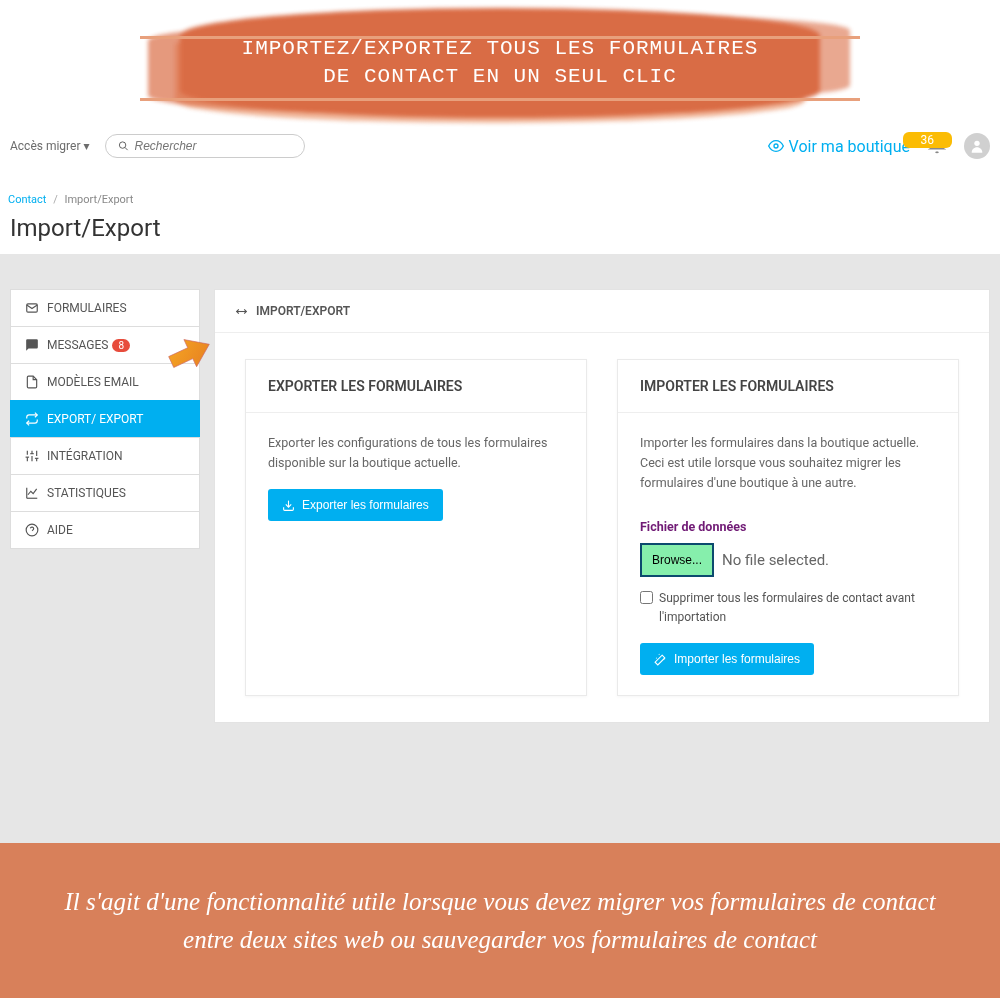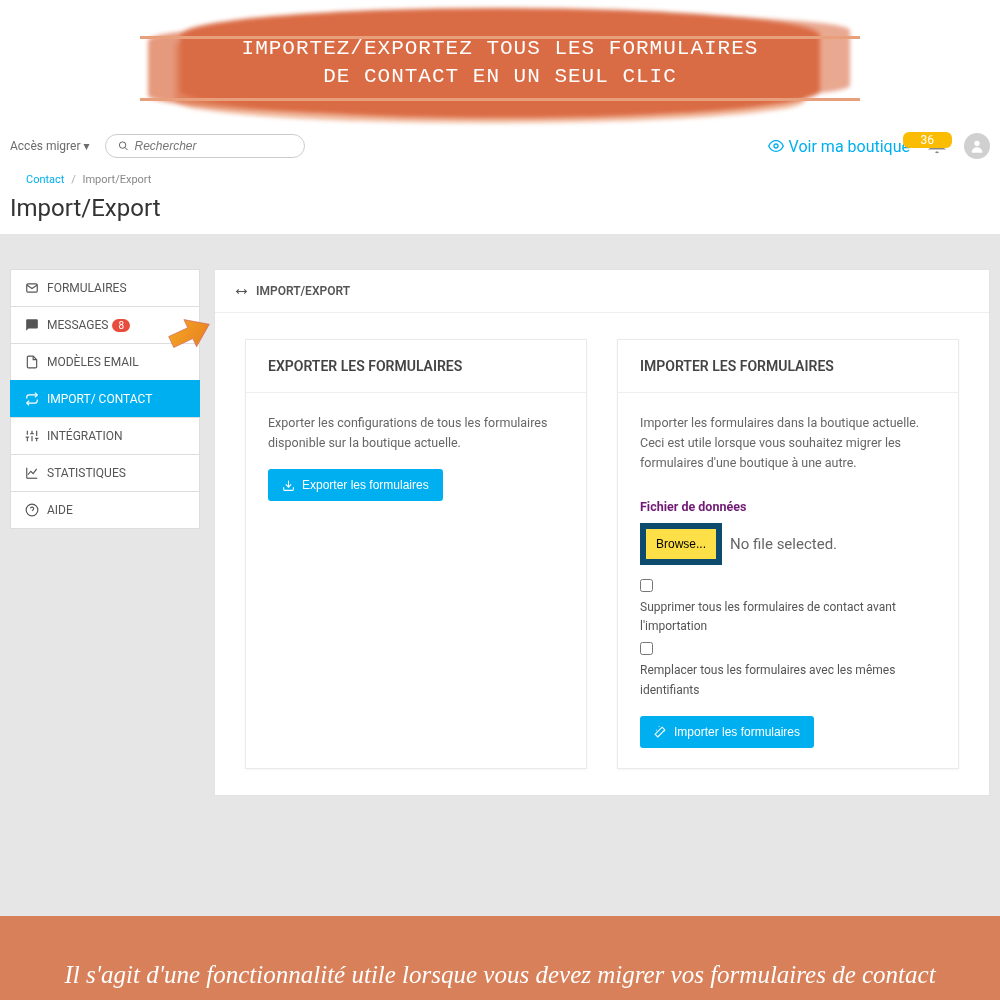--- a/index.html
+++ b/index.html
@@ -14,21 +14,21 @@
 .quick-access { font-size: 12px; color: #6c6c6c; margin-right: 15px; cursor: pointer; }
 .search-wrap { display: flex; align-items: center; border: 1px solid #ccc; border-radius: 16px; padding: 4px 12px; width: 200px; }
 .search-wrap input { border: none; outline: none; font-size: 12px; flex: 1; font-style: italic; color: #888; }
 .search-icon { width: 14px; height: 14px; margin-right: 6px; }
 .spacer { flex: 1; }
 .view-shop { display: flex; align-items: center; font-size: 16px; color: #00aff0; margin-right: 18px; cursor: pointer; }
 .eye-icon { width: 16px; height: 16px; margin-right: 5px; }
 .bell-wrap { position: relative; margin-right: 18px; cursor: pointer; }
 .bell-badge { position: absolute; top: -4px; right: -6px; background: #fbbc04; color: #fff; font-size: 12px; padding: 1px 18px; border-radius: 6px; }
 .avatar { width: 26px; height: 26px; border-radius: 50%; background: #d0d0d0; display: flex; align-items: center; justify-content: center; cursor: pointer; }
-.breadcrumb-area { padding: 4px 26px; }
+.breadcrumb-area { padding: 4px 8px; margin-top: 20px; }
 .breadcrumb { font-size: 11px; color: #00aff0; }
 .breadcrumb .sep { color: #aaa; margin: 0 4px; }
 .breadcrumb .current { color: #888; }
 .page-title { font-size: 24px; font-weight: 400; color: #333; padding: 4px 10px 12px; }
 .help-side { position: absolute; right: 12px; top: 180px; text-align: center; font-size: 11px; color: #6c6c6c; }
 .help-circle { width: 20px; height: 20px; border-radius: 50%; background: #25b9d7; color: #fff; display: flex; align-items: center; justify-content: center; margin: 0 auto 2px; font-weight: bold; }
 .main-area { background: #e6e6e6; padding: 35px 10px 120px; display: flex; gap: 14px; position: relative; }
 .sidebar { width: 190px; flex-shrink: 0; }
 .sidebar-item { background: #fff; border: 1px solid #ddd; padding: 11px 14px; font-size: 12px; color: #555; display: flex; align-items: center; margin-bottom: -1px; cursor: pointer; }
 .sidebar-item.active { background: #00aff0; color: #fff; border-color: #00aff0; }
@@ -39,23 +39,23 @@
 .content-header { padding: 14px 20px; border-bottom: 1px solid #eee; font-size: 12px; color: #555; font-weight: 600; display: flex; align-items: center; }
 .content-header .hicon { width: 13px; height: 13px; margin-right: 8px; }
 .content-body { display: flex; gap: 30px; padding: 26px 30px; }
 .panel { flex: 1; background: #fff; border: 1px solid #eaeaea; box-shadow: 0 1px 3px rgba(0,0,0,0.04); }
 .panel-title { font-size: 14px; font-weight: 600; color: #444; padding: 18px 22px; border-bottom: 1px solid #eee; }
 .panel-body { padding: 20px 22px; font-size: 12.5px; color: #666; line-height: 1.6; }
 .btn { display: inline-flex; align-items: center; background: #00aff0; color: #fff; border: none; padding: 9px 14px; font-size: 12px; border-radius: 3px; margin-top: 16px; cursor: pointer; }
 .btn .bicon { width: 13px; height: 13px; margin-right: 7px; }
 .field-label { font-weight: 700; color: #701a75; margin-top: 24px; display: block; }
 .file-row { margin-top: 6px; display: flex; align-items: center; gap: 8px; }
-.browse-btn { border: 6px solid #0c4a6e; background: #fde047; padding: 8px 10px; font-size: 12px; cursor: pointer; }
+.browse-btn { border: 2px solid #0c4a6e; background: #86efac; padding: 8px 10px; font-size: 12px; cursor: pointer; }
 .file-text { font-size: 15px; color: #666; }
-.check-row { display: flex; align-items: flex-start; gap: 6px; margin-top: 12px; font-size: 12px; color: #555; flex-direction: column; }
+.check-row { display: flex; align-items: flex-start; gap: 6px; margin-top: 12px; font-size: 12px; color: #555; }
 .check-row input { margin-top: 2px; }
 .footer-promo { background: #d8805a; color: #fff; padding: 40px 50px; font-family: Georgia, 'Times New Roman', serif; font-style: italic; font-size: 25px; text-align: center; line-height: 1.5; }
 </style>
 </head>
 <body>
 
 <div class="promo-banner">
   <div class="promo-line top"></div>
   <div class="promo-line bot"></div>
   <div class="promo-bg"></div>
@@ -138,21 +138,21 @@
           </svg></span>
         <span>MODÈLES EMAIL</span>
       </div>
       <div class="sidebar-item active">
         <span class="side-icon"><svg viewBox="0 0 24 24" fill="none" stroke="currentColor" stroke-width="2">
             <polyline points="17 1 21 5 17 9"></polyline>
             <path d="M3 11V9a4 4 0 0 1 4-4h14"></path>
             <polyline points="7 23 3 19 7 15"></polyline>
             <path d="M21 13v2a4 4 0 0 1-4 4H3"></path>
           </svg></span>
-        <span>IMPORT/ CONTACT</span>
+        <span>EXPORT/ EXPORT</span>
       </div>
       <div class="sidebar-item">
         <span class="side-icon"><svg viewBox="0 0 24 24" fill="none" stroke="currentColor" stroke-width="2">
             <line x1="4" y1="21" x2="4" y2="14"></line>
             <line x1="4" y1="10" x2="4" y2="3"></line>
             <line x1="12" y1="21" x2="12" y2="12"></line>
             <line x1="12" y1="8" x2="12" y2="3"></line>
             <line x1="20" y1="21" x2="20" y2="16"></line>
             <line x1="20" y1="12" x2="20" y2="3"></line>
             <line x1="1" y1="14" x2="7" y2="14"></line>
@@ -219,24 +219,20 @@
           <div>Importer les formulaires dans la boutique actuelle. Ceci est utile lorsque vous souhaitez migrer les formulaires d'une boutique à une autre.</div>
           <span class="field-label">Fichier de données</span>
           <div class="file-row">
             <button class="browse-btn">Browse...</button>
             <span class="file-text">No file selected.</span>
           </div>
           <label class="check-row">
             <input type="checkbox" style="">
             <span>Supprimer tous les formulaires de contact avant l'importation</span>
           </label>
-          <label class="check-row" style="margin-top:4px">
-            <input type="checkbox" style="">
-            <span>Remplacer tous les formulaires avec les mêmes identifiants</span>
-          </label>
           <button class="btn">
             <svg class="bicon" viewBox="0 0 24 24" fill="none" stroke="#fff" stroke-width="2">
                 <path d="M15 4l5 5L7 22l-5-5L15 4z"></path>
                 <path d="M9 2l1 1M18 11l1 1M4 9l1 1"></path>
               </svg>
             <span>Importer les formulaires</span>
           </button>
         </div>
       </div>
     </div>

